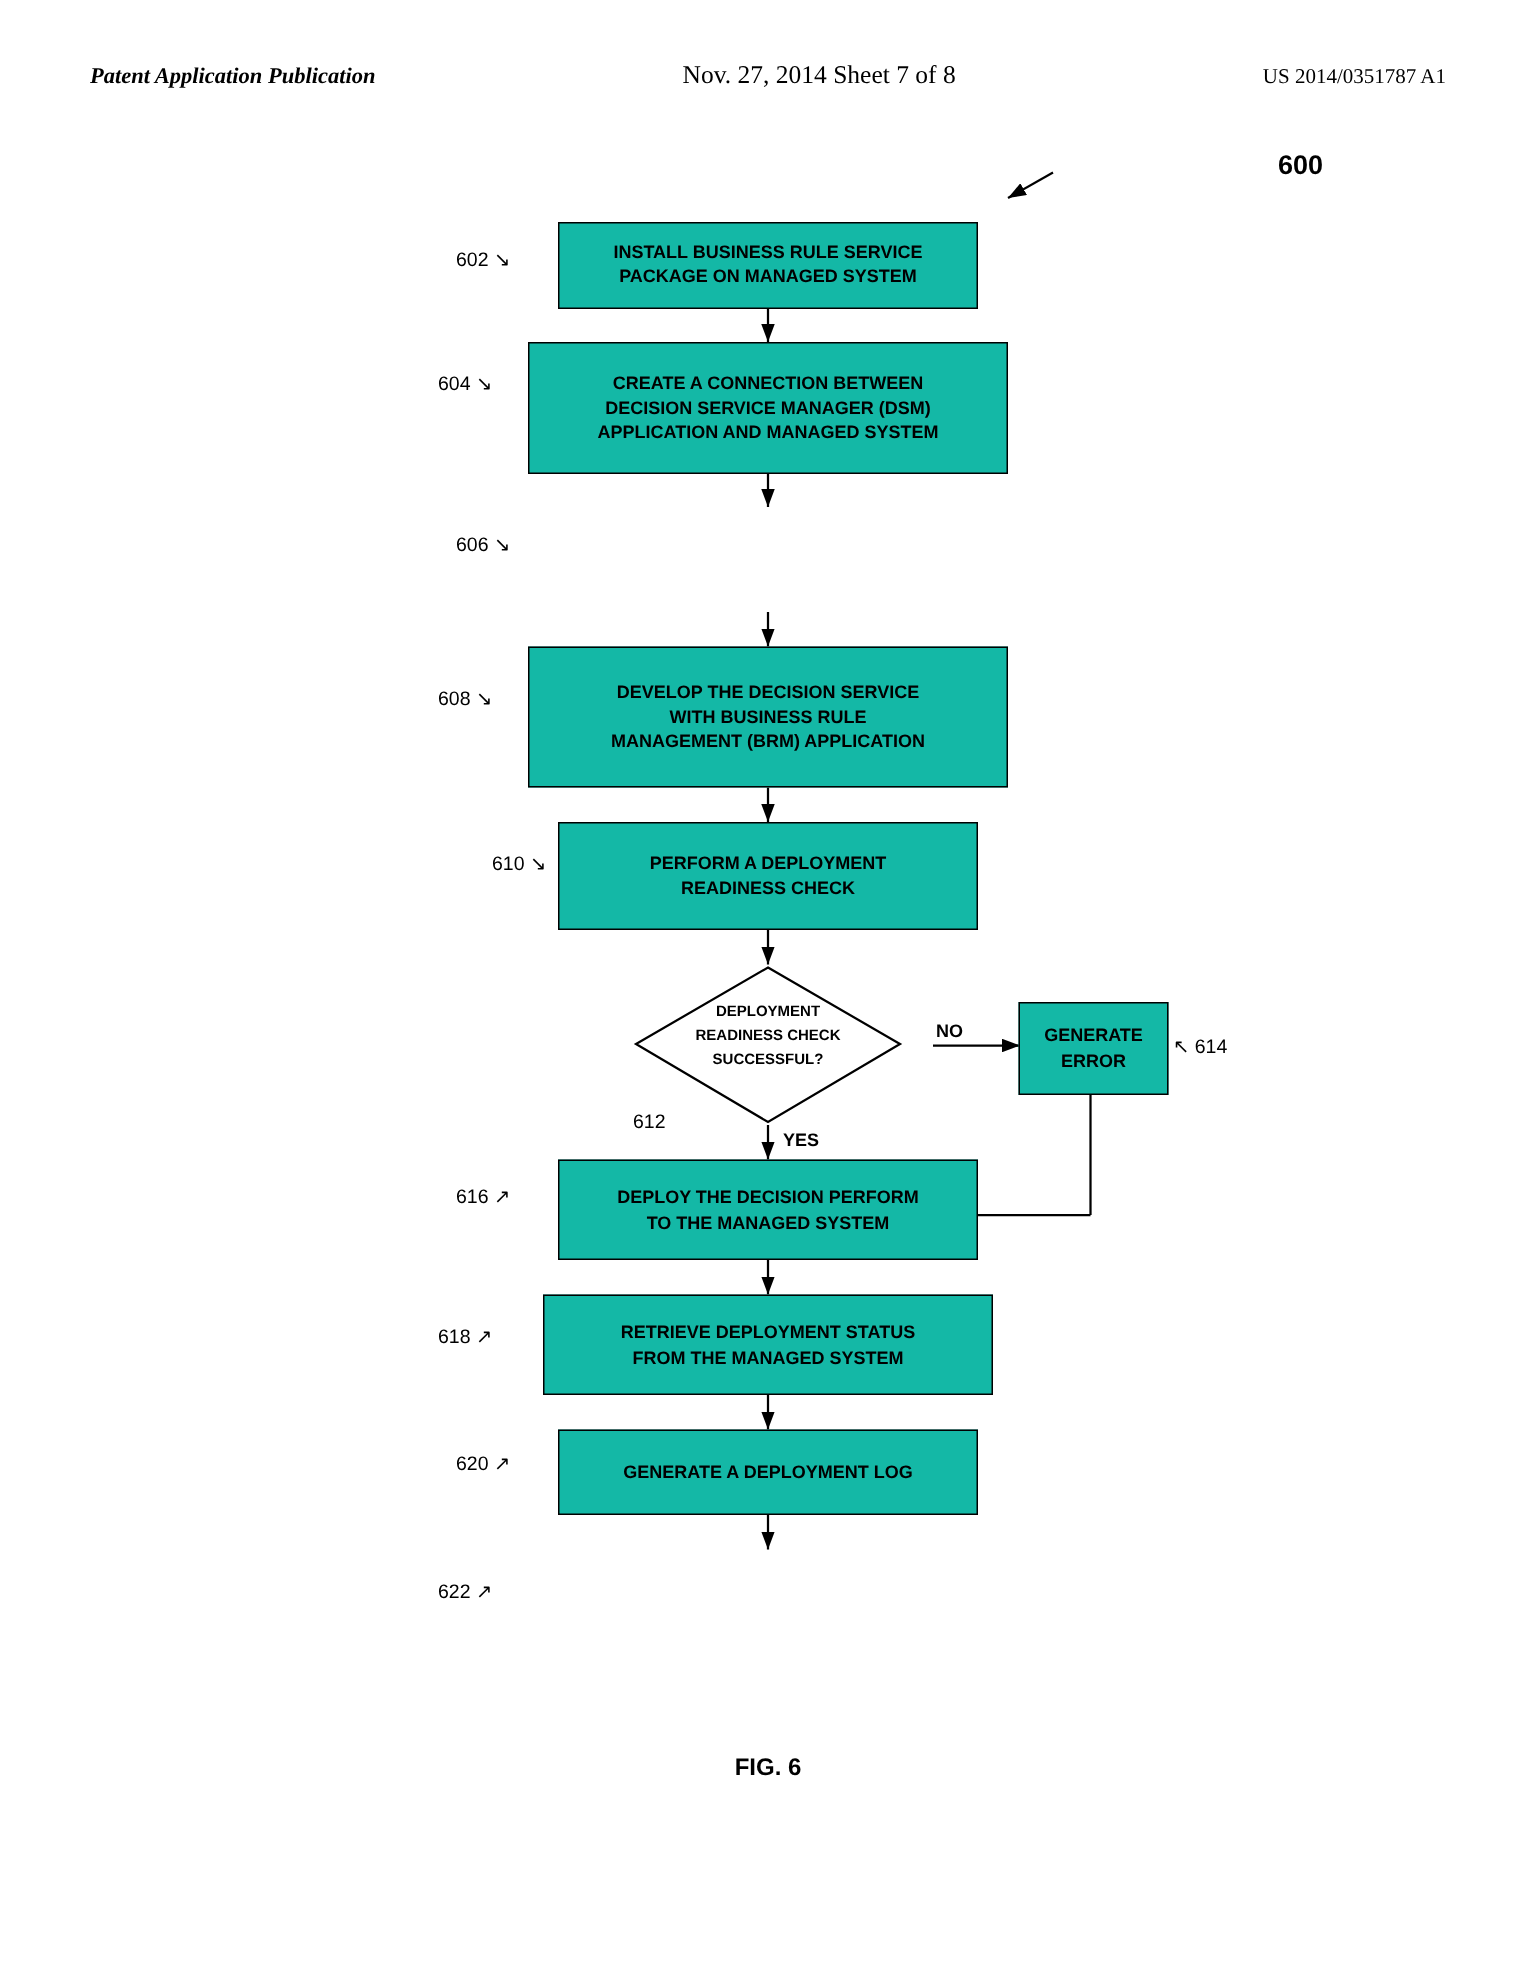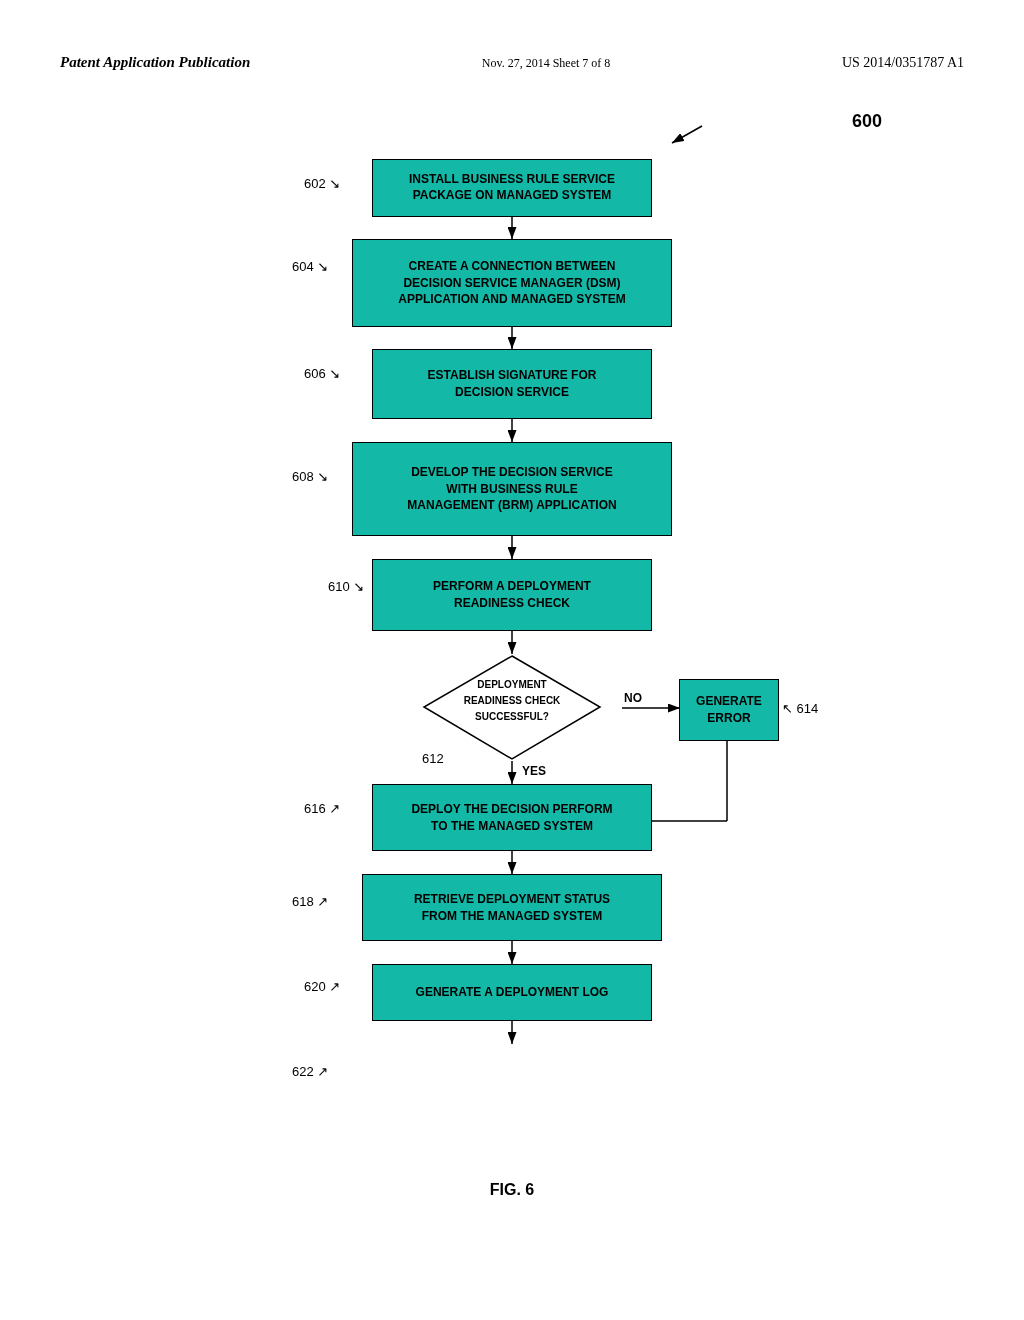--- a/index.html
+++ b/index.html
@@ -21,29 +21,28 @@
     }
 
     
     .header {
       display: flex;
       justify-content: space-between;
       align-items: baseline;
       border-bottom: none;
       margin-bottom: 30px;
       font-size: 14px;
-      margin-top: 14px;
     }
     .header-left {
       font-weight: bold;
       font-style: italic;
       font-size: 15px;
     }
     .header-center {
-      font-size: 12px;
+      font-size: 17px;
     }
     .header-right {
       font-size: 14px;
     }
 
     
     .diagram {
       position: relative;
       width: 860px;
       margin: 0 auto;
@@ -147,24 +146,20 @@
     </div>
     <div class="ref-label" style="left:222px; top:75px;">602 ↘</div>
 
     <div class="flow-box" style="left:270px; top:138px; width:320px; height:88px;">
       <span style="white-space:pre-line; line-height:1.4;">CREATE A CONNECTION BETWEEN
 DECISION SERVICE MANAGER (DSM)
 APPLICATION AND MANAGED SYSTEM</span>
     </div>
     <div class="ref-label" style="left:210px; top:158px;">604 ↘</div>
 
-    <div class="flow-box" style="left:290px; top:248px; width:280px; height:70px;">
-      <span style="white-space:pre-line; line-height:1.4;">ESTABLISH SIGNATURE FOR
-DECISION SERVICE</span>
-    </div>
     <div class="ref-label" style="left:222px; top:265px;">606 ↘</div>
 
     <div class="flow-box" style="left:270px; top:341px; width:320px; height:94px;">
       <span style="white-space:pre-line; line-height:1.4;">DEVELOP THE DECISION SERVICE
 WITH BUSINESS RULE
 MANAGEMENT (BRM) APPLICATION</span>
     </div>
     <div class="ref-label" style="left:210px; top:368px;">608 ↘</div>
 
     <div class="flow-box" style="left:290px; top:458px; width:280px; height:72px;">

